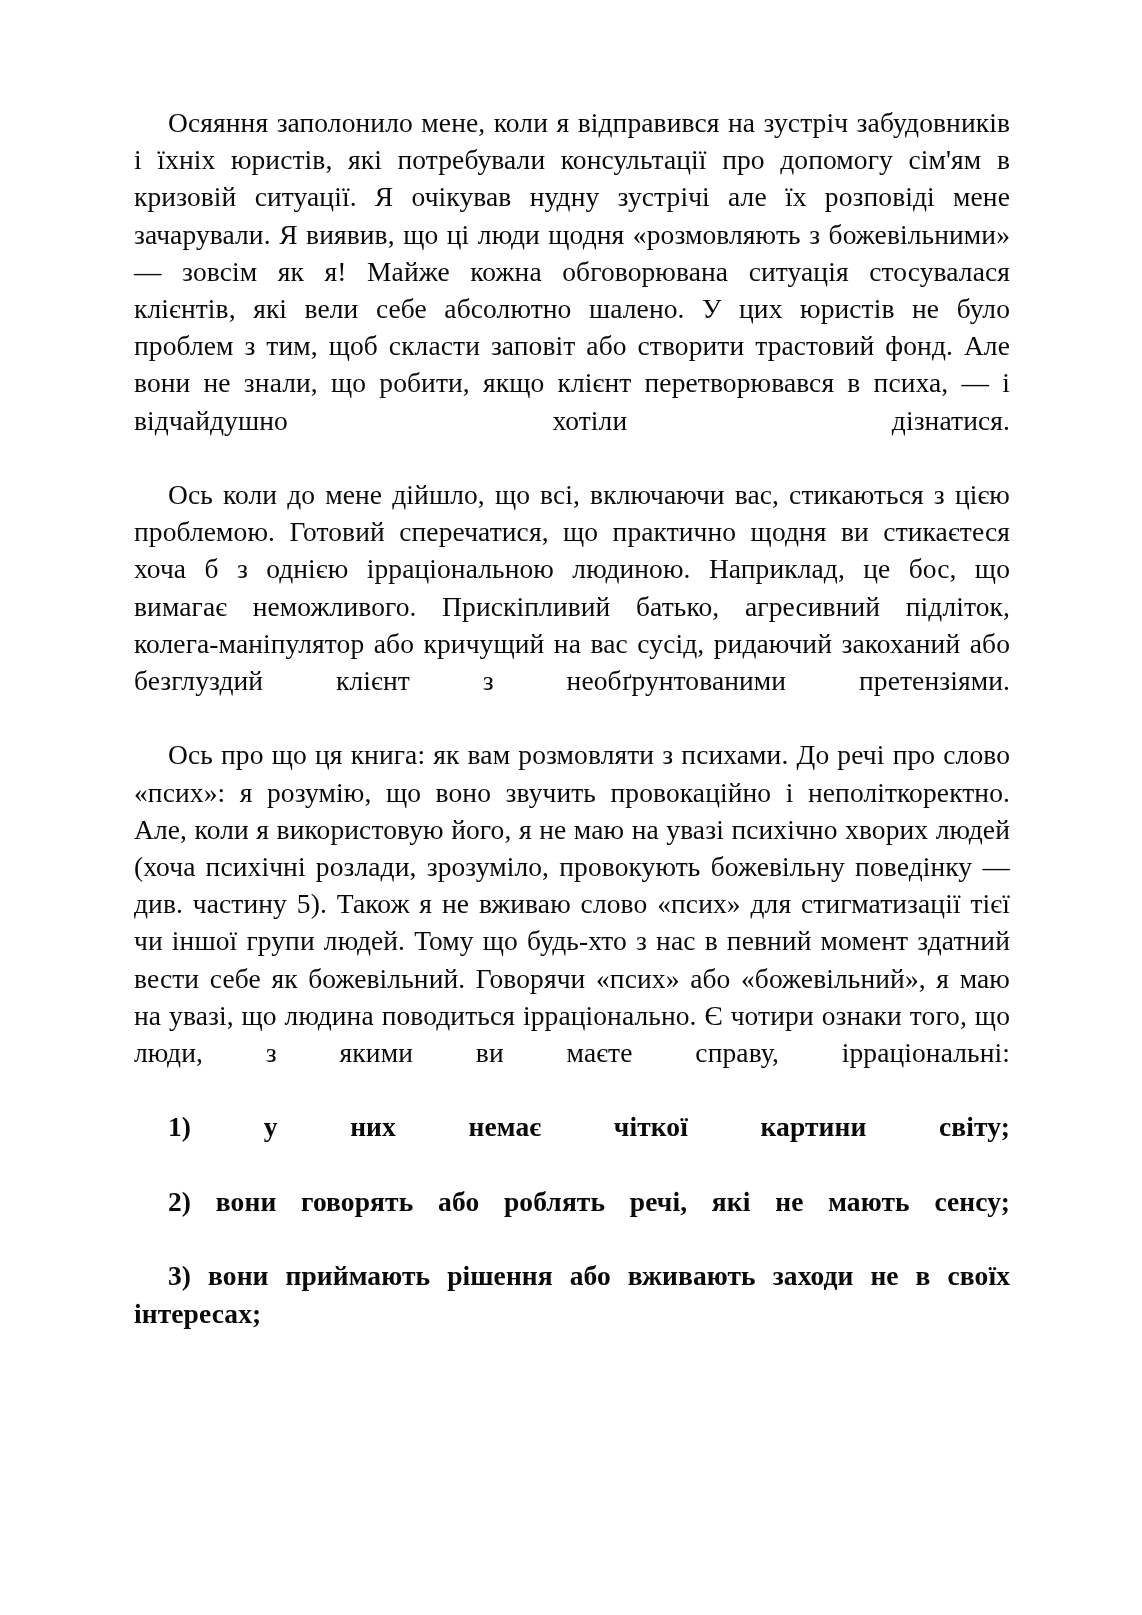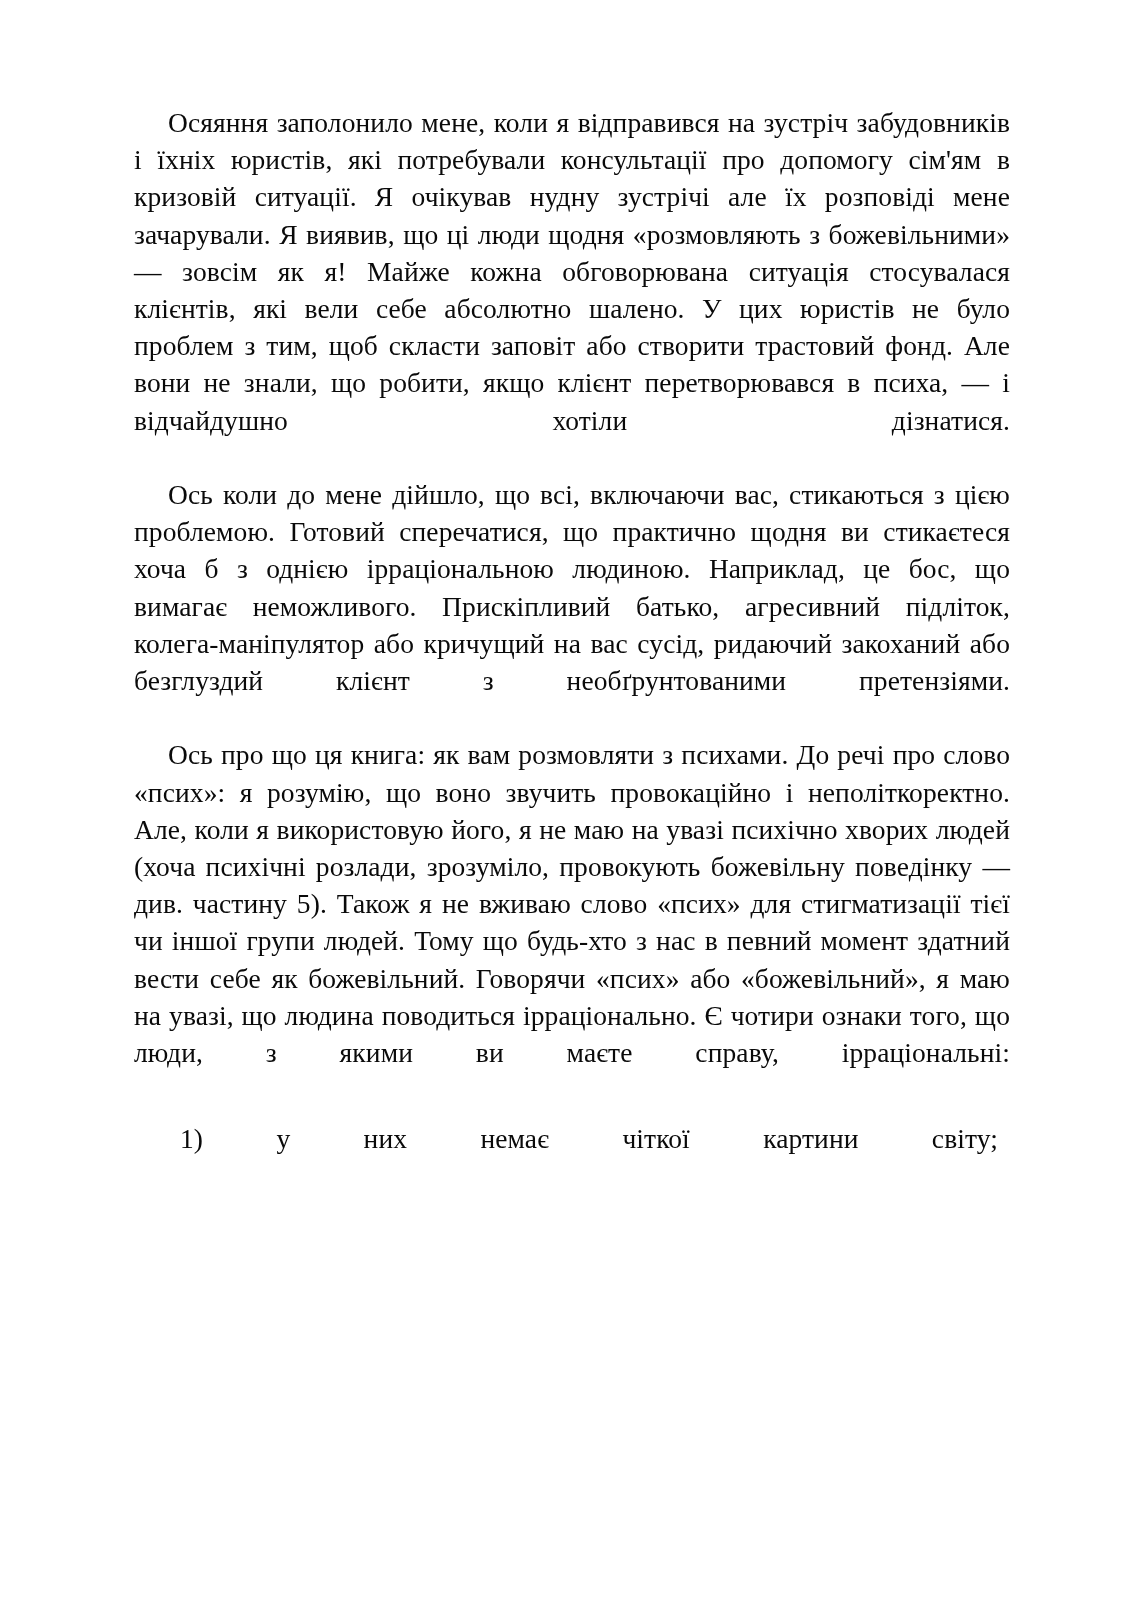--- a/index.html
+++ b/index.html
@@ -48,28 +48,29 @@
   .para.indent {
     text-indent: 34px;
   }
 
   .list-block {
     margin: 0;
     padding: 0;
   }
 
   .list-item {
-    margin: 12px;
+    margin: 0;
     text-align: justify;
     text-justify: inter-word;
     font-size: 27.5px;
     line-height: 37.2px;
     letter-spacing: 0.1px;
     word-spacing: 0.4px;
     text-indent: 34px;
+    font-weight: bold;
   }
 
   
   .para:after,
   .list-item:after {
     content: "";
     display: inline-block;
     width: 100%;
   }
 
@@ -93,19 +94,21 @@
   <div class="text-column">
 
     <p class="para indent">Осяяння заполонило мене, коли я відправився на зустріч забудовників і їхніх юристів, які потребували консультації про допомогу сім'ям в кризовій ситуації. Я очікував нудну зустрічі але їх розповіді мене зачарували. Я виявив, що ці люди щодня «розмовляють з божевільними» — зовсім як я! Майже кожна обговорювана ситуація стосувалася клієнтів, які вели себе абсолютно шалено. У цих юристів не було проблем з тим, щоб скласти заповіт або створити трастовий фонд. Але вони не знали, що робити, якщо клієнт перетворювався в психа, — і відчайдушно хотіли дізнатися.</p>
 
     <p class="para indent">Ось коли до мене дійшло, що всі, включаючи вас, стикаються з цією проблемою. Готовий сперечатися, що практично щодня ви стикаєтеся хоча б з однією ірраціональною людиною. Наприклад, це бос, що вимагає неможливого. Прискіпливий батько, агресивний підліток, колега-маніпулятор або кричущий на вас сусід, ридаючий закоханий або безглуздий клієнт з необґрунтованими претензіями.</p>
 
     <p class="para indent">Ось про що ця книга: як вам розмовляти з психами. До речі про слово «псих»: я розумію, що воно звучить провокаційно і неполіткоректно. Але, коли я використовую його, я не маю на увазі психічно хворих людей (хоча психічні розлади, зрозуміло, провокують божевільну поведінку — див. частину 5). Також я не вживаю слово «псих» для стигматизації тієї чи іншої групи людей. Тому що будь-хто з нас в певний момент здатний вести себе як божевільний. Говорячи «псих» або «божевільний», я маю на увазі, що людина поводиться ірраціонально. Є чотири ознаки того, що люди, з якими ви маєте справу, ірраціональні:</p>
 
     <div class="list-block">
       <p class="list-item">1) у них немає чіткої картини світу;</p>
+      <p class="list-item">2) вони говорять або роблять речі, які не мають сенсу;</p>
+      <p class="list-item">3) вони приймають рішення або вживають заходи не в своїх інтересах;</p>
     </div>
 
   </div>
 
   <div class="folio">5</div>
 
 </div>
 
 </body></html>

